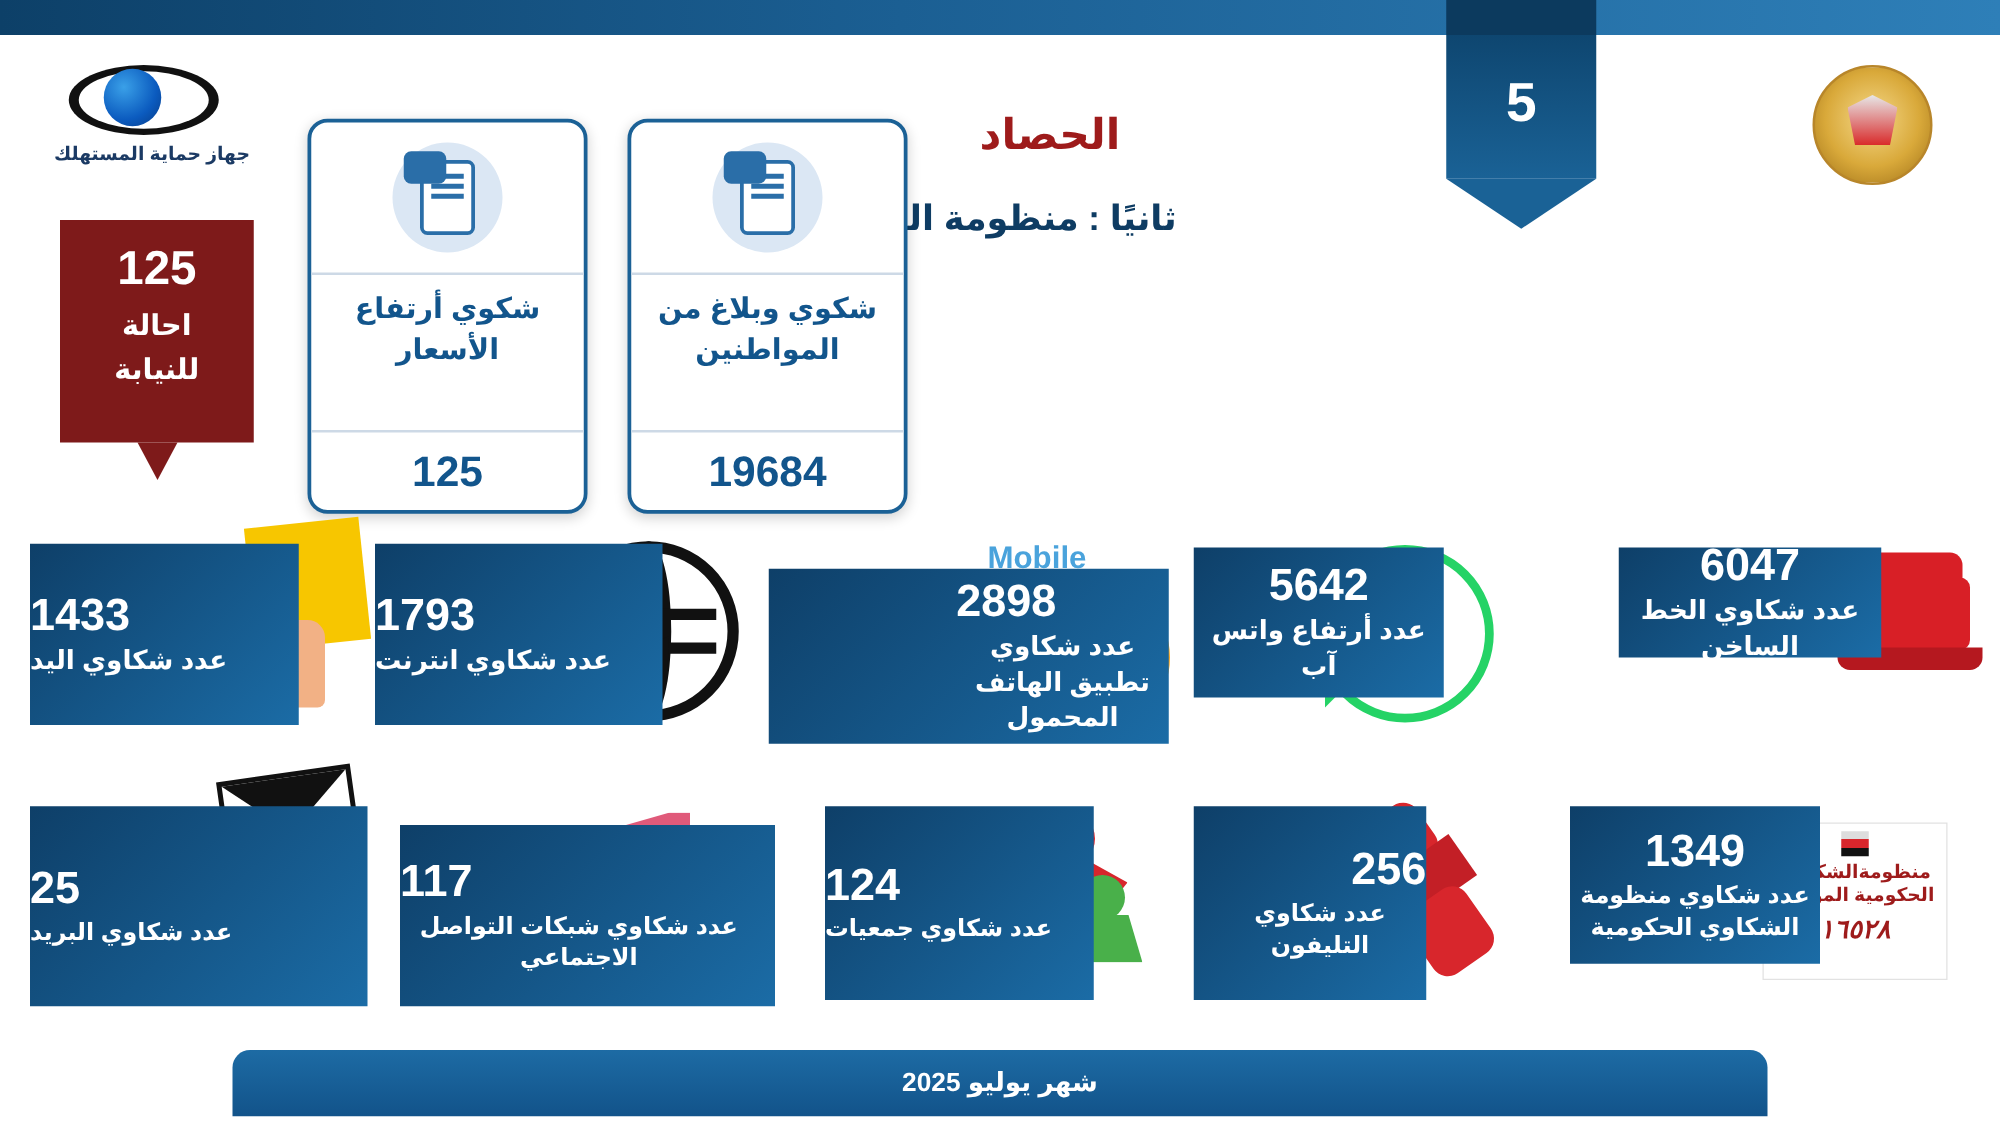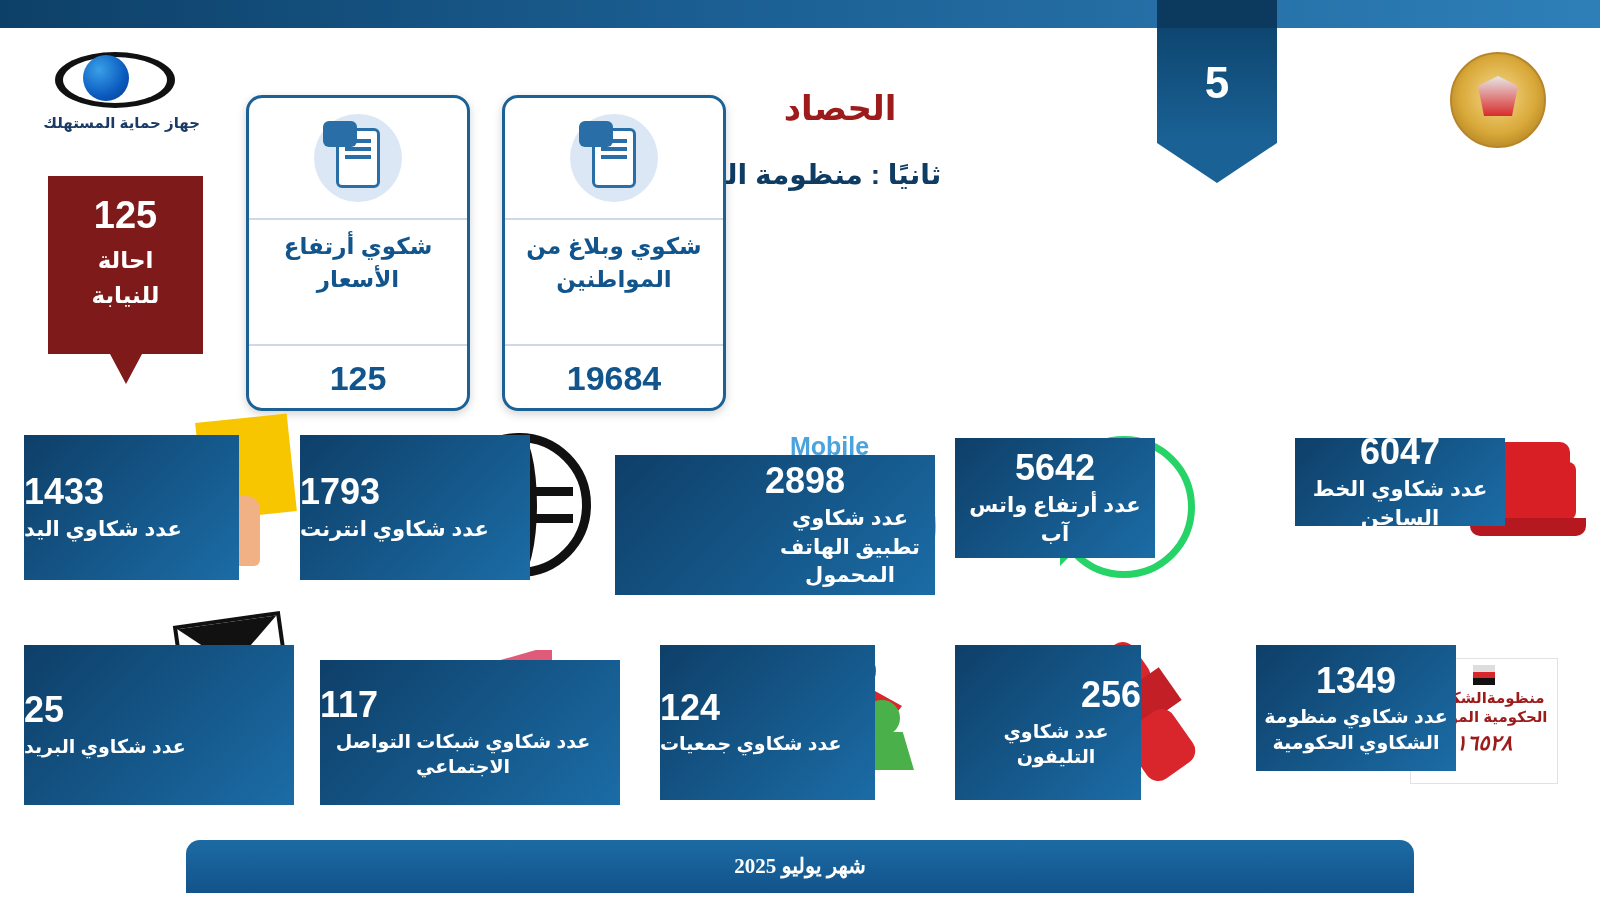--- a/index.html
+++ b/index.html
@@ -142,21 +142,21 @@
   .tile .t{font-size:21px;font-weight:bold;line-height:1.35;margin-top:4px;}
   .tile.small .n{font-size:36px;}
   .tile.small .t{font-size:19px;}
 
   
   .footer{
     position:absolute;left:186px;top:840px;width:1228px;height:53px;
     background:linear-gradient(180deg,#1d6ba4 0%,#12538a 100%);
     border-radius:14px 14px 0 0;
     color:#fff;font-size:21px;font-weight:bold;
-    display:flex;align-items:center;justify-content:center;font-family:Liberation Serif, serif;
+    display:flex;align-items:center;justify-content:center;
   }
 
   
   .hand-card{
     position:absolute;left:200px;top:418px;width:92px;height:98px;background:#f7c600;
     transform:rotate(-6deg);
   }
   .hand{
     position:absolute;left:188px;top:496px;width:72px;height:70px;
     background:#f2b185;border-radius:14px 14px 6px 6px;

